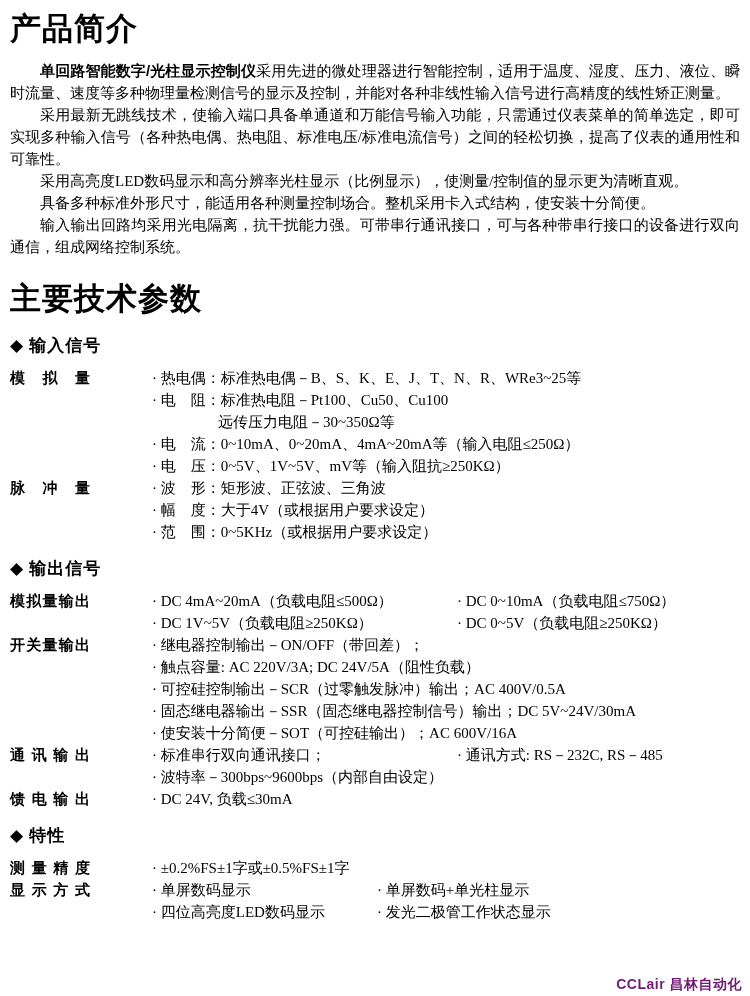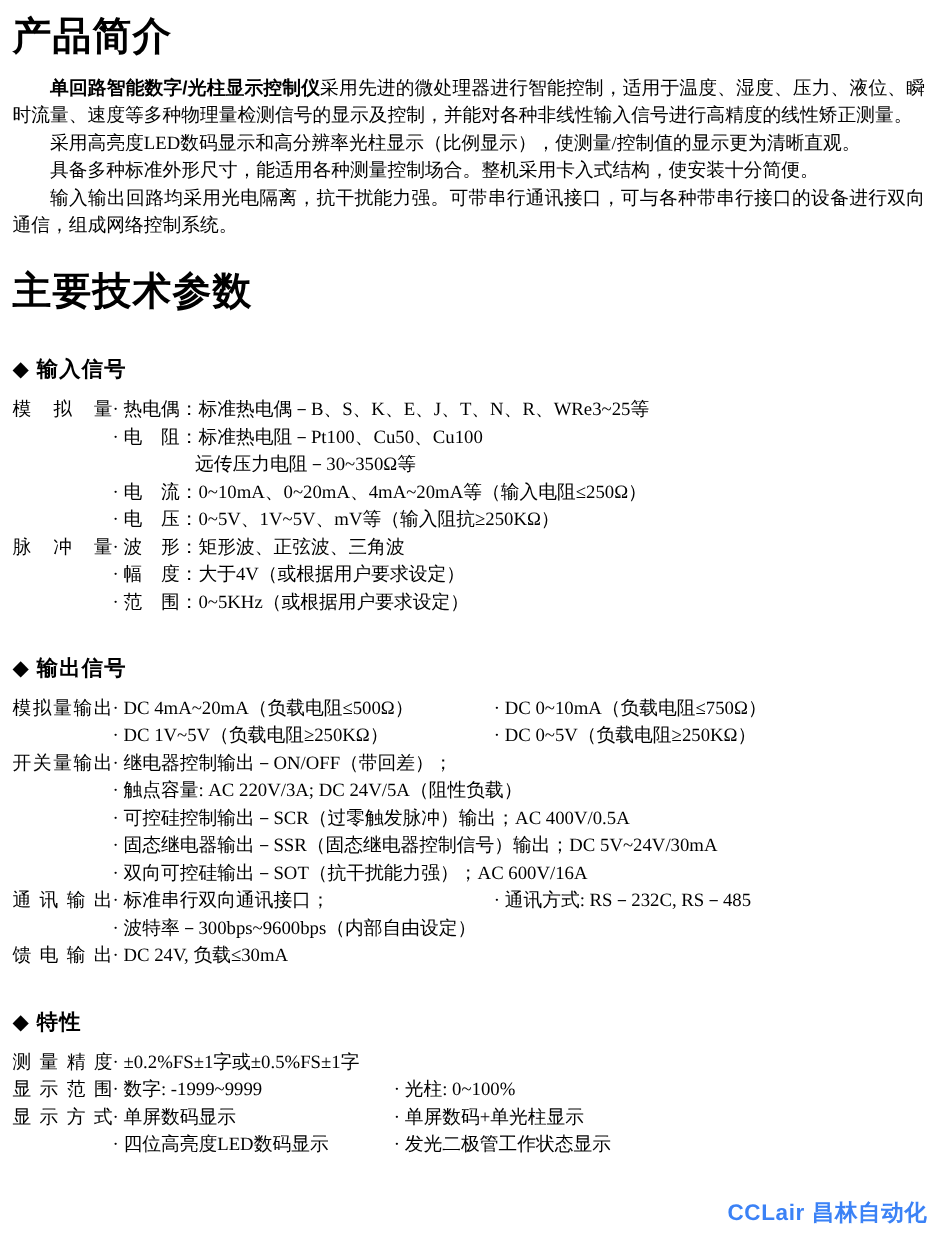--- a/index.html
+++ b/index.html
@@ -37,72 +37,75 @@
     text-indent: 2em;
     text-align: justify;
   }
   .para b {
     font-family: "Liberation Sans", "DejaVu Sans", sans-serif;
     font-weight: bold;
   }
   .sec-title {
     font-weight: bold;
     font-size: 17px;
-    margin: 30px 0 10px 0;
+    margin: 14px 0 10px 0;
     letter-spacing: 1px;
   }
   .row {
     display: flex;
     align-items: flex-start;
   }
   .row-label {
     width: 80px;
     min-width: 80px;
-    font-weight: normal;
+    margin-right: 30px;
+    font-weight: bold;
     text-align: justify;
     text-align-last: justify;
     line-height: 22px;
   }
   .row-content {
     flex: 1;
   }
   .line {
     line-height: 22px;
     white-space: nowrap;
+    margin-left: 32px;
   }
   .line.indent {
     padding-left: 66px;
   }
   .c1.split-wide {
     display: inline-block;
     width: 305px;
   }
   .c1.split-narrow {
     display: inline-block;
     width: 225px;
   }
   .brand {
     position: absolute;
     right: 8px;
-    bottom: 14px;
+    bottom: 2px;
     font-family: "Liberation Sans", "DejaVu Sans", sans-serif;
-    font-size: 18px;
+    font-size: 14px;
     font-weight: bold;
-    color: #3b82f6;
+    color: #701a75;
     letter-spacing: 0.5px;
   }
 </style>
 </head>
 <body>
 
 <div class="page">
 
   <h1 class="doc-heading">产品简介</h1>
 
   <p class="para"><b>单回路智能数字/光柱显示控制仪</b><span>采用先进的微处理器进行智能控制，适用于温度、湿度、压力、液位、瞬时流量、速度等多种物理量检测信号的显示及控制，并能对各种非线性输入信号进行高精度的线性矫正测量。</span></p>
+  <p class="para"><span>采用最新无跳线技术，使输入端口具备单通道和万能信号输入功能，只需通过仪表菜单的简单选定，即可实现多种输入信号（各种热电偶、热电阻、标准电压/标准电流信号）之间的轻松切换，提高了仪表的通用性和可靠性。</span></p>
   <p class="para"><span>采用高亮度LED数码显示和高分辨率光柱显示（比例显示），使测量/控制值的显示更为清晰直观。</span></p>
   <p class="para"><span>具备多种标准外形尺寸，能适用各种测量控制场合。整机采用卡入式结构，使安装十分简便。</span></p>
   <p class="para"><span>输入输出回路均采用光电隔离，抗干扰能力强。可带串行通讯接口，可与各种带串行接口的设备进行双向通信，组成网络控制系统。</span></p>
 
   <h1 class="doc-heading second">主要技术参数</h1>
 
   <div id="sections">
       <div class="sec-title">◆ 输入信号</div>
       <div class="row">
         <div class="row-label">模拟量</div>
@@ -130,21 +133,21 @@
           <div class="line"><span class="c1 split-wide">· DC 1V~5V（负载电阻≥250KΩ）</span><span class="c2">· DC 0~5V（负载电阻≥250KΩ）</span></div>
         </div>
       </div>
       <div class="row">
         <div class="row-label">开关量输出</div>
         <div class="row-content">
           <div class="line"><span class="c1">· 继电器控制输出－ON/OFF（带回差）；</span></div>
           <div class="line"><span class="c1">· 触点容量: AC 220V/3A; DC 24V/5A（阻性负载）</span></div>
           <div class="line"><span class="c1">· 可控硅控制输出－SCR（过零触发脉冲）输出；AC 400V/0.5A</span></div>
           <div class="line"><span class="c1">· 固态继电器输出－SSR（固态继电器控制信号）输出；DC 5V~24V/30mA</span></div>
-          <div class="line"><span class="c1">· 双向可控硅输出－SOT（抗干扰能力强）；AC 600V/16A</span></div>
+          <div class="line"><span class="c1">· 使安装十分简便－SOT（可控硅输出）；AC 600V/16A</span></div>
         </div>
       </div>
       <div class="row">
         <div class="row-label">通讯输出</div>
         <div class="row-content">
           <div class="line"><span class="c1 split-wide">· 标准串行双向通讯接口；</span><span class="c2">· 通讯方式: RS－232C, RS－485</span></div>
           <div class="line"><span class="c1">· 波特率－300bps~9600bps（内部自由设定）</span></div>
         </div>
       </div>
       <div class="row">
@@ -154,26 +157,20 @@
         </div>
       </div>
       <div class="sec-title">◆ 特性</div>
       <div class="row">
         <div class="row-label">测量精度</div>
         <div class="row-content">
           <div class="line"><span class="c1">· ±0.2%FS±1字或±0.5%FS±1字</span></div>
         </div>
       </div>
       <div class="row">
-        <div class="row-label">显示范围</div>
-        <div class="row-content">
-          <div class="line"><span class="c1 split-narrow">· 数字: -1999~9999</span><span class="c2">· 光柱: 0~100%</span></div>
-        </div>
-      </div>
-      <div class="row">
         <div class="row-label">显示方式</div>
         <div class="row-content">
           <div class="line"><span class="c1 split-narrow">· 单屏数码显示</span><span class="c2">· 单屏数码+单光柱显示</span></div>
           <div class="line"><span class="c1 split-narrow">· 四位高亮度LED数码显示</span><span class="c2">· 发光二极管工作状态显示</span></div>
         </div>
       </div>
     </div>
 
   <div class="brand">CCLair 昌林自动化</div>
 </div>

